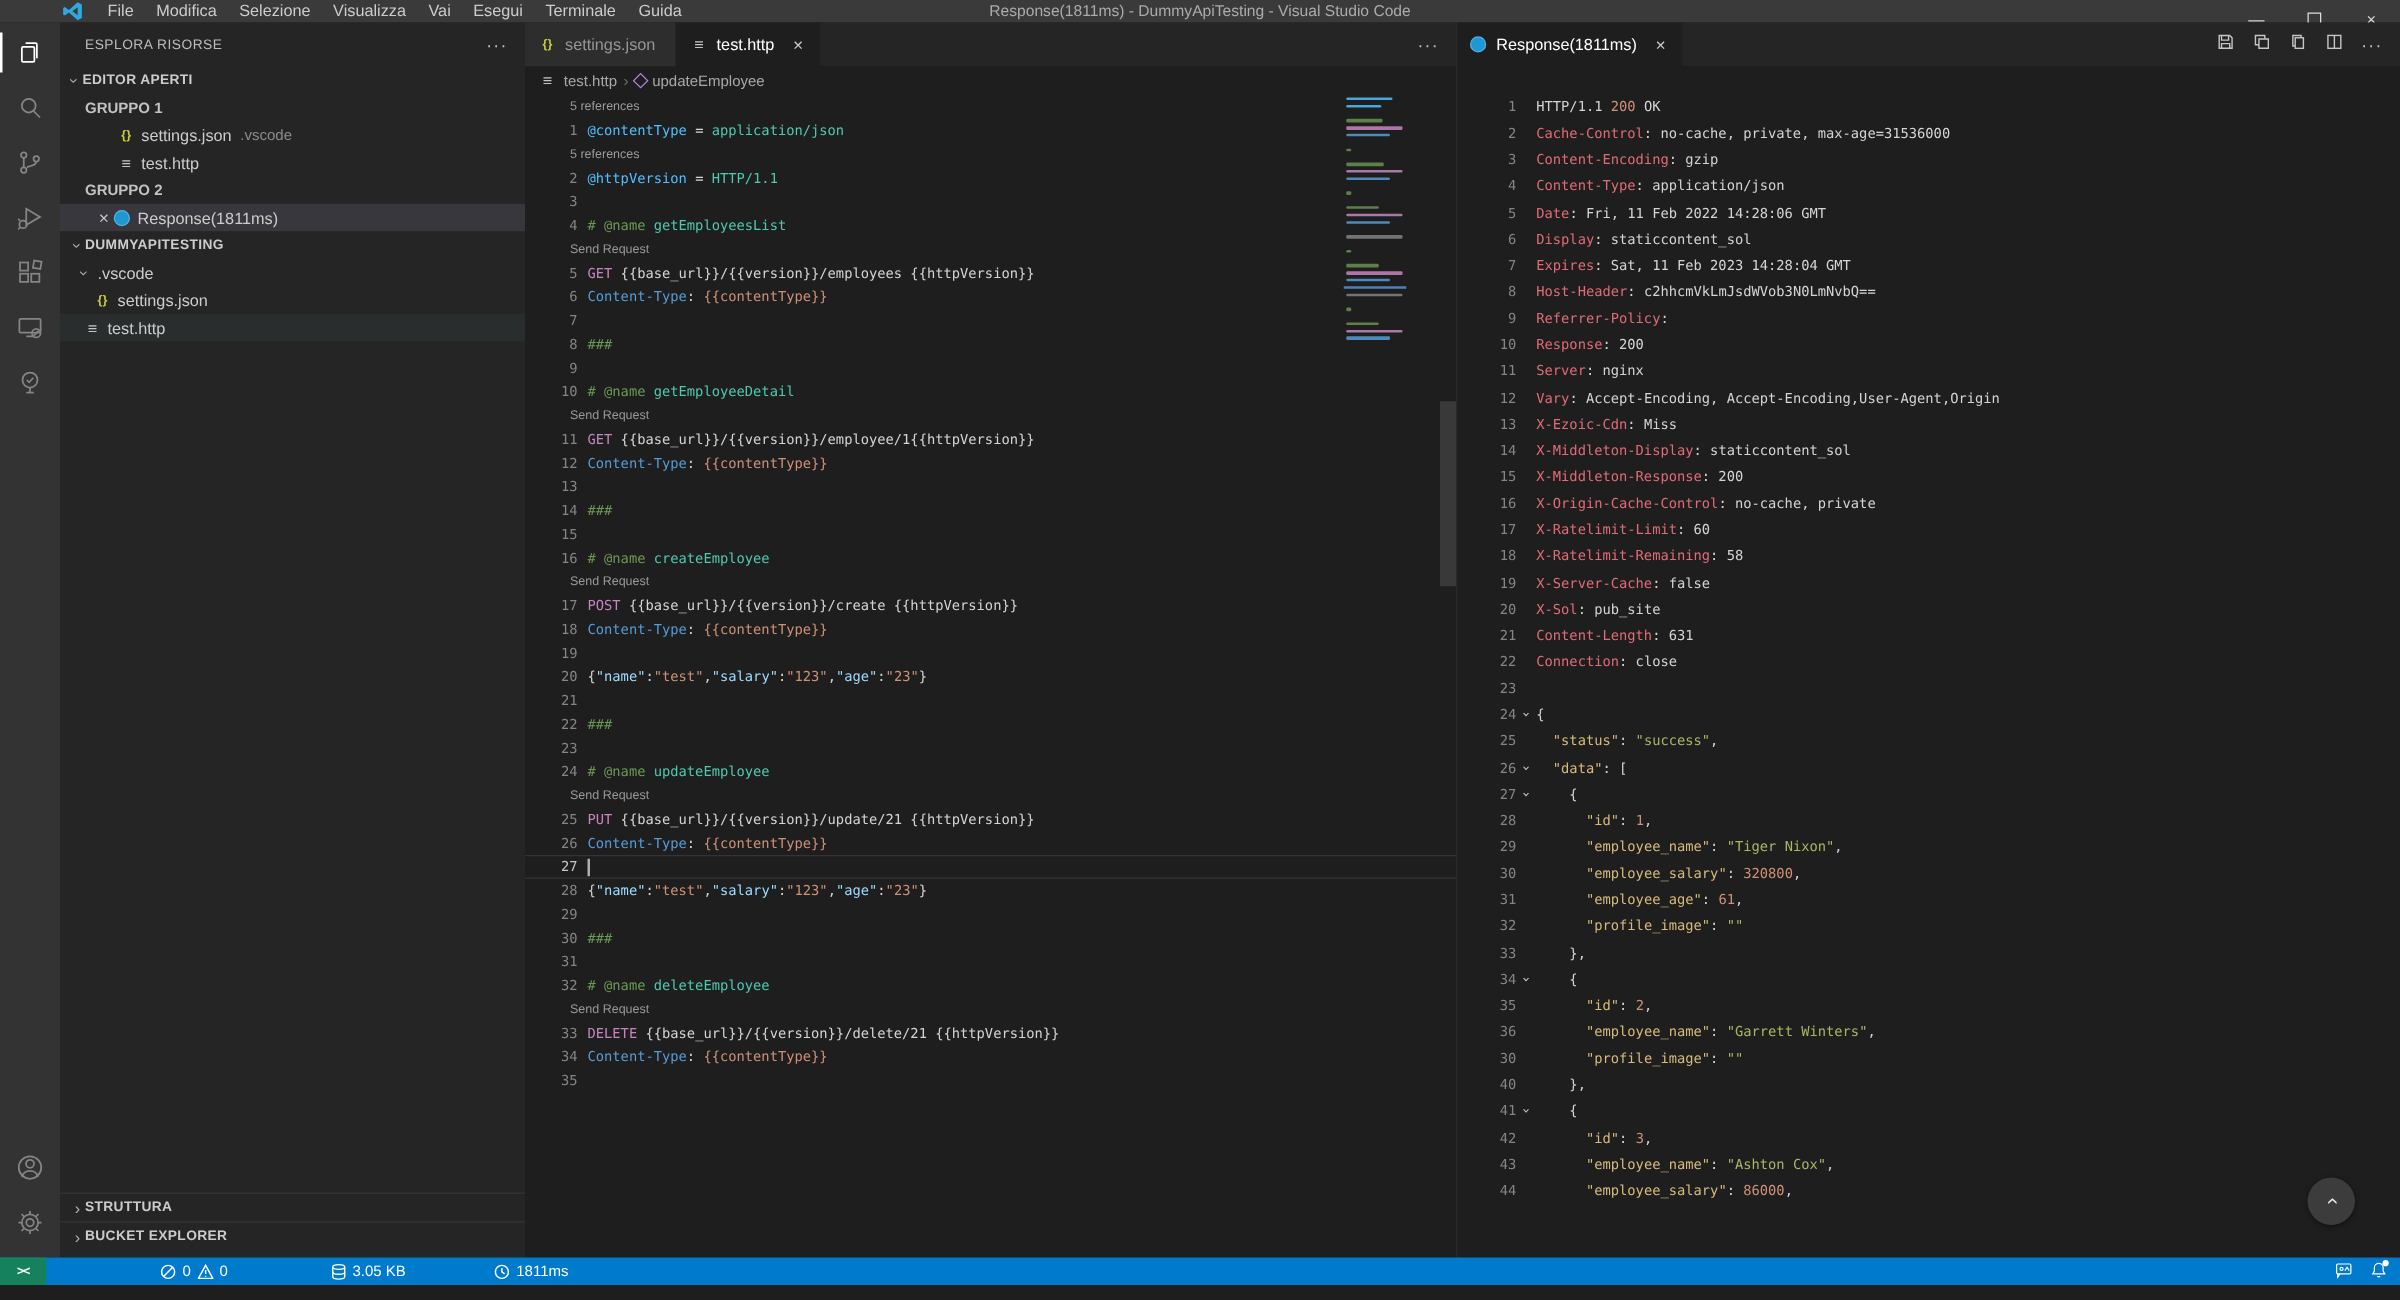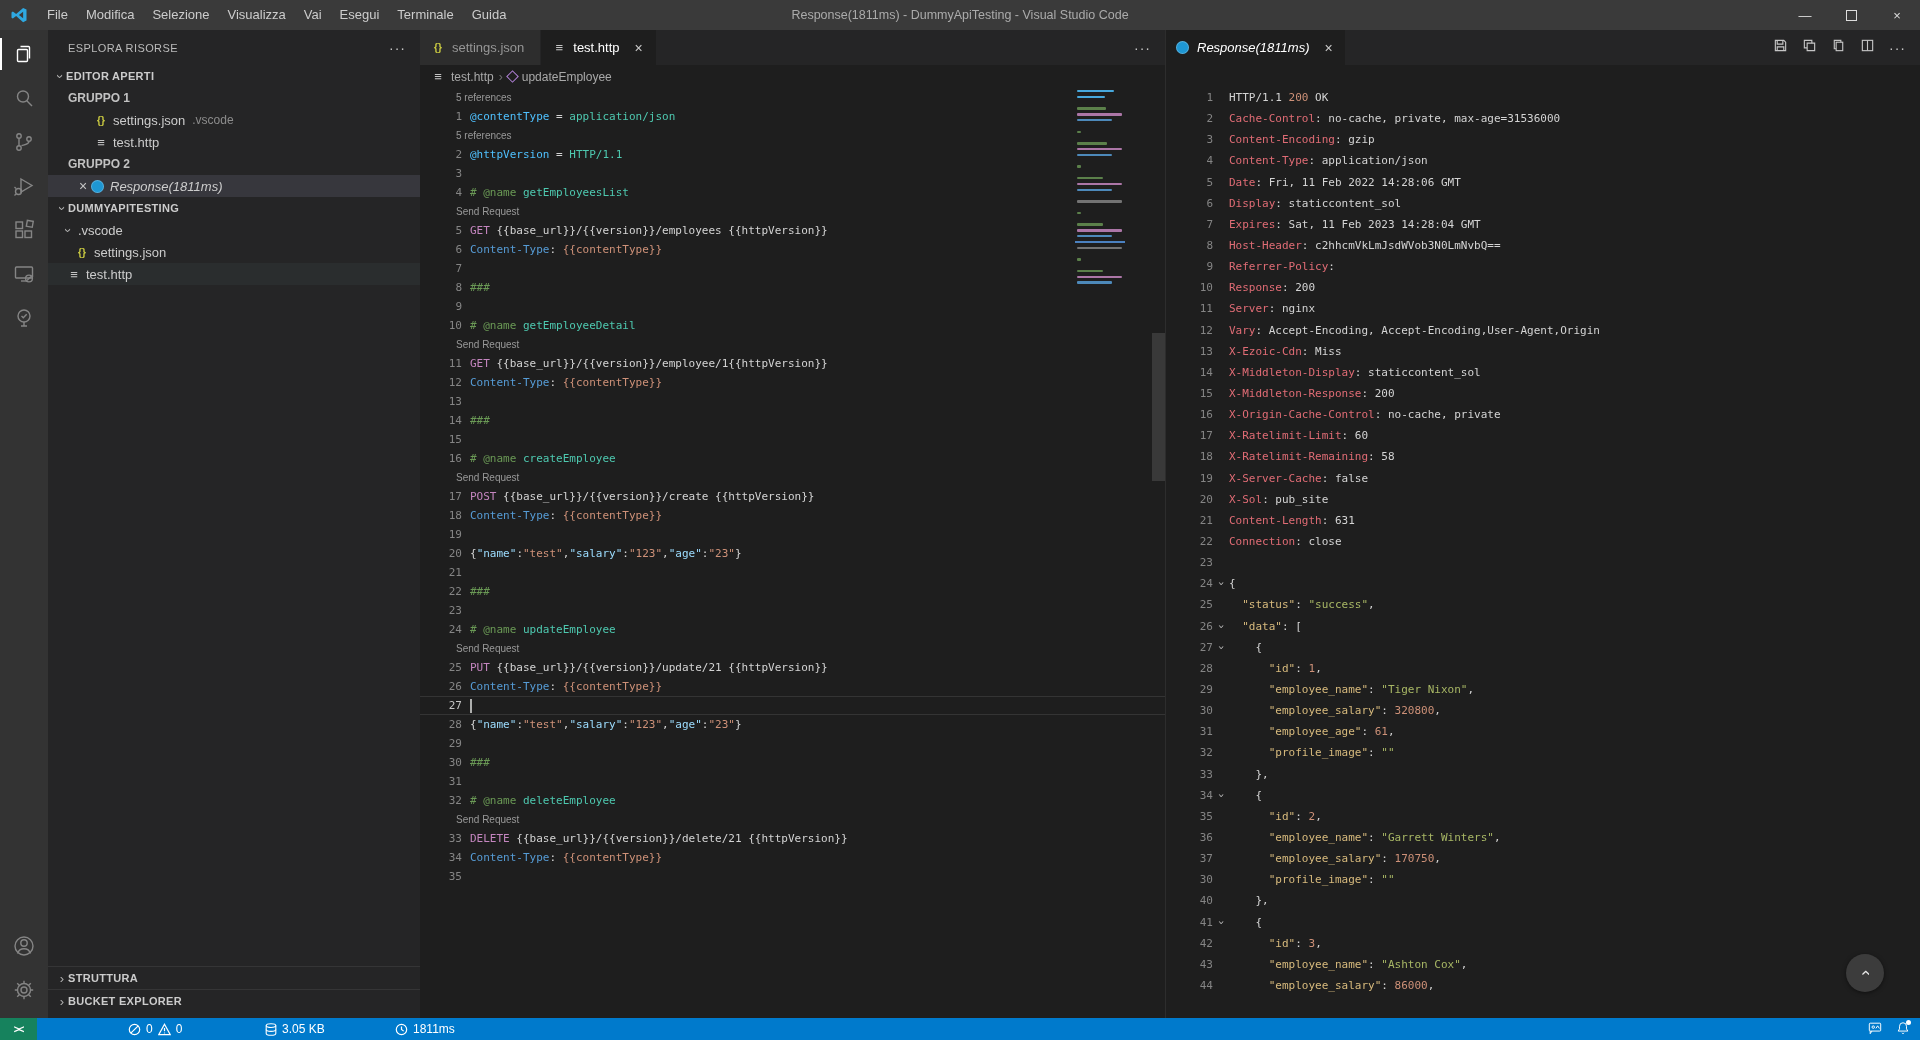--- a/index.html
+++ b/index.html
@@ -1,19 +1,19 @@
 <!DOCTYPE html>
 <html><head>
 <meta charset="utf-8">
 <style>
   html,body{margin:0;padding:0;}
   body{width:1920px;height:1040px;overflow:hidden;background:#1E1E1E;
        font-family:"Liberation Sans",sans-serif;-webkit-font-smoothing:antialiased;color:#CCC;}
   
-  .titlebar{height:30px;background:#3A3A3A;display:flex;align-items:center;position:relative;font-size:13px;color:#CCCCCC;}
+  .titlebar{height:18px;background:#3A3A3A;display:flex;align-items:center;position:relative;font-size:13px;color:#CCCCCC;padding-left:39px;}
   .vslogo{width:18px;height:18px;margin:0 10px 0 10px;}
   .menu-item{padding:0 9px;line-height:30px;cursor:default;}
   .win-title{position:absolute;left:50%;transform:translateX(-50%);color:#ABABAB;font-size:12.5px;white-space:nowrap;}
   .win-controls{position:absolute;right:0;top:0;display:flex;height:30px;}
   .win-btn{width:46px;height:30px;display:flex;align-items:center;justify-content:center;color:#DDD;font-size:13px;}
   .maxbox{width:9px;height:9px;border:1px solid #DDD;display:inline-block;}
   
   .main{display:flex;height:988px;position:relative;}
   
   .activitybar{width:48px;background:#333333;display:flex;flex-direction:column;position:relative;flex:none;}
@@ -31,21 +31,21 @@
   .tree-row.subtle{background:#2A2D2E;}
   .sec-hdr{font-weight:bold;font-size:11px;color:#CCCCCC;letter-spacing:.3px;}
   .grp-lbl{font-weight:bold;font-size:12px;color:#C2C2C2;padding-left:20px;}
   .chev{display:inline-block;transform:rotate(90deg);color:#B0B0B0;font-size:13px;width:12px;text-align:center;flex:none;}
   .chev.collapsed{transform:none;}
   .ic-json{color:#CBCB41;font-weight:bold;font-size:10px;width:16px;text-align:center;flex:none;}
   .ic-http{color:#C5C5C5;font-size:13px;width:16px;text-align:center;flex:none;}
   .ic-resp{width:13px;height:13px;border-radius:50%;background:#1E97D4;flex:none;margin-right:2px;box-shadow:inset 0 0 0 1px rgba(255,255,255,.25);}
   .row-close{width:16px;text-align:center;color:#C5C5C5;font-size:14px;flex:none;}
   .item-detail{color:#8C8C8C;margin-left:7px;font-size:12px;}
-  .italic{font-style:italic;text-align:center;}
+  .italic{text-align:center;}
   .sec-bottom{position:absolute;bottom:6px;left:0;right:0;}
   .sec-bottom .tree-row{border-top:1px solid rgba(128,128,128,0.18);padding-left:8px;}
   
   .editor{display:flex;flex-direction:column;position:relative;}
   .editor-left{width:745px;flex:none;}
   .editor-right{flex:1;border-left:1px solid #2D2D2D;}
   .tabsrow{height:35px;background:#252526;display:flex;align-items:stretch;position:relative;flex:none;}
   .tab{display:flex;align-items:center;padding:0 10px;font-size:13px;color:#969696;background:#2D2D2D;border-right:1px solid #252526;}
   .tab.active{background:#1E1E1E;color:#FFFFFF;}
   .tab .lbl{margin:0 6px;}
@@ -670,25 +670,20 @@
             <span class="ln">35</span>
             <span class="fold"></span>
             <span class="txt"><span class="tk-p">      </span><span class="tk-K">"id"</span><span class="tk-p">: </span><span class="tk-o">2</span><span class="tk-p">,</span></span>
           </div>
           <div class="rrow">
             <span class="ln">36</span>
             <span class="fold"></span>
             <span class="txt"><span class="tk-p">      </span><span class="tk-K">"employee_name"</span><span class="tk-p">: </span><span class="tk-G">"Garrett Winters"</span><span class="tk-p">,</span></span>
           </div>
           <div class="rrow">
-            <span class="ln">37</span>
-            <span class="fold"></span>
-            <span class="txt"><span class="tk-p">      </span><span class="tk-K">"employee_salary"</span><span class="tk-p">: </span><span class="tk-o">170750</span><span class="tk-p">,</span></span>
-          </div>
-          <div class="rrow">
             <span class="ln">30</span>
             <span class="fold"></span>
             <span class="txt"><span class="tk-p">      </span><span class="tk-K">"profile_image"</span><span class="tk-p">: </span><span class="tk-G">""</span></span>
           </div>
           <div class="rrow">
             <span class="ln">40</span>
             <span class="fold"></span>
             <span class="txt"><span class="tk-p">    },</span></span>
           </div>
           <div class="rrow">

